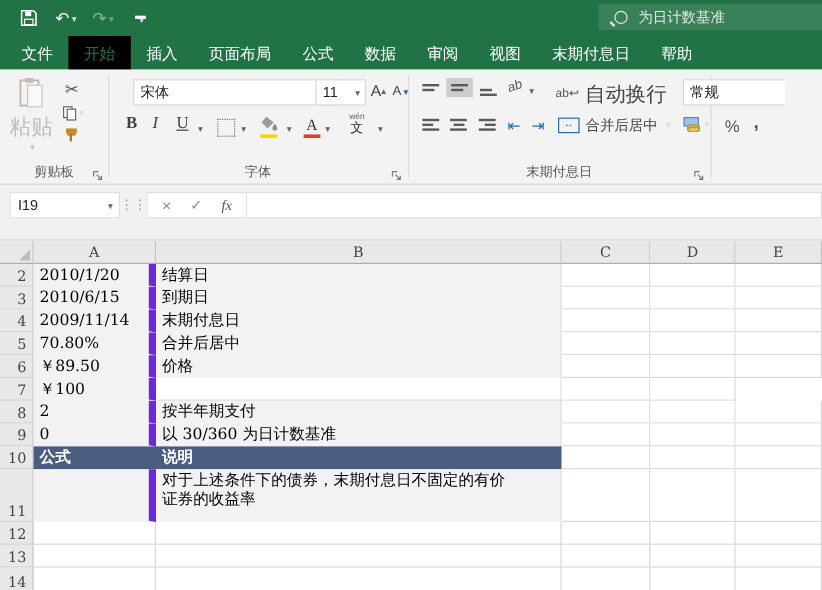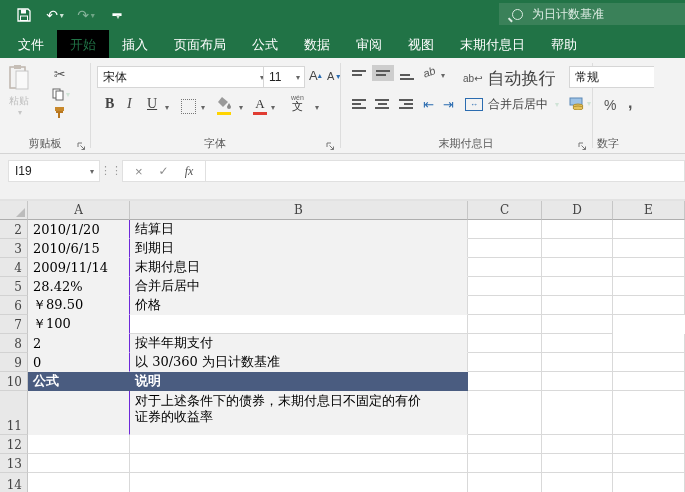--- a/index.html
+++ b/index.html
@@ -44,21 +44,21 @@
   .grow{display:grid;grid-template-columns:28px 102px 338px 74px 71px 72px}
   .ghead{height:19px}
   .ghead div{background:#e8e8e8;border-right:1px solid #c6c6c6;border-bottom:1px solid #aeaeae;box-sizing:border-box;
              font-size:12px;color:#444;text-align:center;line-height:18px}
   .corner{position:relative}
   .corner::after{content:"";position:absolute;right:2px;bottom:2px;border-left:9px solid transparent;border-bottom:9px solid #bcbcbc}
   .rn{background:#e8e8e8;border-right:1px solid #c6c6c6;border-bottom:1px solid #d2d2d2;box-sizing:border-box;
       font-size:12px;color:#444;display:flex;align-items:flex-end;justify-content:flex-end;padding:0 5px 1px 0}
   .cell{box-sizing:border-box;font-size:13px;color:#000;padding:0 0 0 5px;display:flex;align-items:center;overflow:hidden;white-space:nowrap}
   .plain .cell{border-right:1px solid #d9d9d9;border-bottom:1px solid #d9d9d9}
-  .filled .cell{background:#f2f2f2;border-right:1px solid #6d28d9;border-bottom:1px solid #f2f2f2}
+  .filled .cell{background:#f2f2f2;border-right:6px solid #6d28d9;border-bottom:1px solid #f2f2f2}
   .filled .cell.cb{border-right:1px solid #d9d9d9}
   .hdr .cell{background:#4a5c80;color:#fff;font-weight:bold;border-right:1px solid #4a5c80;border-bottom:1px solid #4a5c80}
   .filled .cell.cc,.filled .cell.cd,.filled .cell.ce,
   .hdr .cell.cc,.hdr .cell.cd,.hdr .cell.ce{background:#fff;border-right:1px solid #d9d9d9;border-bottom:1px solid #d9d9d9;color:#000;font-weight:normal}
   .tallb{align-items:flex-start !important;white-space:normal !important;line-height:16px;padding-top:2px}
   .tallb span{display:block;max-width:288px}
 </style>
 </head>
 <body>
 
@@ -104,21 +104,21 @@
 
   <div style="position:absolute;left:0;top:0;width:90px;height:100%">
     <div class="bigbtn" style="position:absolute;left:8px;top:7px;opacity:.5">
       <span>
         <svg width="22" height="26" viewBox="0 0 22 26">
             <rect x="2" y="2" width="15" height="21" fill="none" stroke="#8a7a6a" stroke-width="1.5"></rect>
             <rect x="6" y="0" width="7" height="4" fill="#9a8a7a"></rect>
             <rect x="8" y="6" width="12" height="18" fill="#fff" stroke="#9a9a9a"></rect>
           </svg>
       </span>
-      <span style="font-size:10px;color:#8a8a8a">粘贴</span>
+      <span style="font-size:18px;color:#8a8a8a">粘贴</span>
       <span class="caret" style="color:#9a9a9a">▾</span>
     </div>
     <span class="rbtn" style="position:absolute;left:54px;top:8px;font-size:14px;color:#555">✂</span>
     <span class="rbtn" style="position:absolute;left:52px;top:30px">
       <svg width="12" height="13" viewBox="0 0 12 13">
           <rect x="1" y="1" width="7" height="9" fill="#fff" stroke="#666"></rect>
           <rect x="4" y="3" width="7" height="9" fill="#fff" stroke="#666"></rect>
         </svg>
       <span class="caret">▾</span>
     </span>
@@ -131,21 +131,21 @@
     <div class="glabel">剪贴板</div>
     <span class="launcher">
       <svg width="9" height="9" viewBox="0 0 9 9">
           <path d="M1 1h4M1 1v4M3.5 3.5l4 4M7.5 4.5v3h-3" stroke="#777" fill="none"></path>
         </svg>
     </span>
   </div>
   <div class="rdiv" style="left:90px"></div>
 
   <div style="position:absolute;left:91px;top:0;width:248px;height:100%">
-    <div class="combo" style="position:absolute;left:6px;top:8px;width:172px;height:22px">
+    <div class="combo" style="position:absolute;left:20px;top:8px;width:172px;height:22px">
       <span>宋体</span>
         <span class="caret">▾</span>
     </div>
     <div class="combo" style="position:absolute;left:172px;top:8px;width:42px;height:22px">
       <span>11</span>
         <span class="caret">▾</span>
     </div>
     <span class="rbtn" style="position:absolute;left:218px;top:10px;font-size:13px">
         <span>A</span>
         <span style="font-size:8px;color:#2b6cb0;vertical-align:top">▴</span>
@@ -257,21 +257,20 @@
     <span class="rbtn" style="position:absolute;left:7px;top:38px">
       <svg width="16" height="14" viewBox="0 0 16 14">
           <rect x="1" y="2" width="12" height="7" fill="#9ec3e6" stroke="#5b88b5"></rect>
           <ellipse cx="9" cy="10" rx="5" ry="2" fill="#e6c35c" stroke="#b09032"></ellipse>
           <ellipse cx="9" cy="12" rx="5" ry="2" fill="#e6c35c" stroke="#b09032"></ellipse>
         </svg>
       <span class="caret">▾</span>
     </span>
     <span class="rbtn" style="position:absolute;left:42px;top:39px;font-size:14px;color:#555">%</span>
     <span class="rbtn" style="position:absolute;left:66px;top:36px;font-size:16px;font-weight:bold;color:#555">,</span>
-    <div class="glabel">数字</div>
   </div>
 </div>
 
 <div class="fbar">
   <div class="namebox">
     <span>I19</span>
     <span class="caret" style="margin-left:auto;margin-right:5px;color:#666">▾</span>
   </div>
   <div class="vdots">⋮⋮</div>
   <div class="fxbox">
@@ -311,21 +310,21 @@
   <div class="grow filled" style="height:19px">
     <div class="rn">4</div>
     <div class="cell ca">2009/11/14</div>
     <div class="cell cb">末期付息日</div>
     <div class="cell cc"></div>
       <div class="cell cd"></div>
       <div class="cell ce"></div>
   </div>
   <div class="grow filled" style="height:19px">
     <div class="rn">5</div>
-    <div class="cell ca">28.42%</div>
+    <div class="cell ca">70.80%</div>
     <div class="cell cb">合并后居中</div>
     <div class="cell cc"></div>
       <div class="cell cd"></div>
       <div class="cell ce"></div>
   </div>
   <div class="grow filled" style="height:19px">
     <div class="rn">6</div>
     <div class="cell ca">￥89.50</div>
     <div class="cell cb">价格</div>
     <div class="cell cc"></div>

